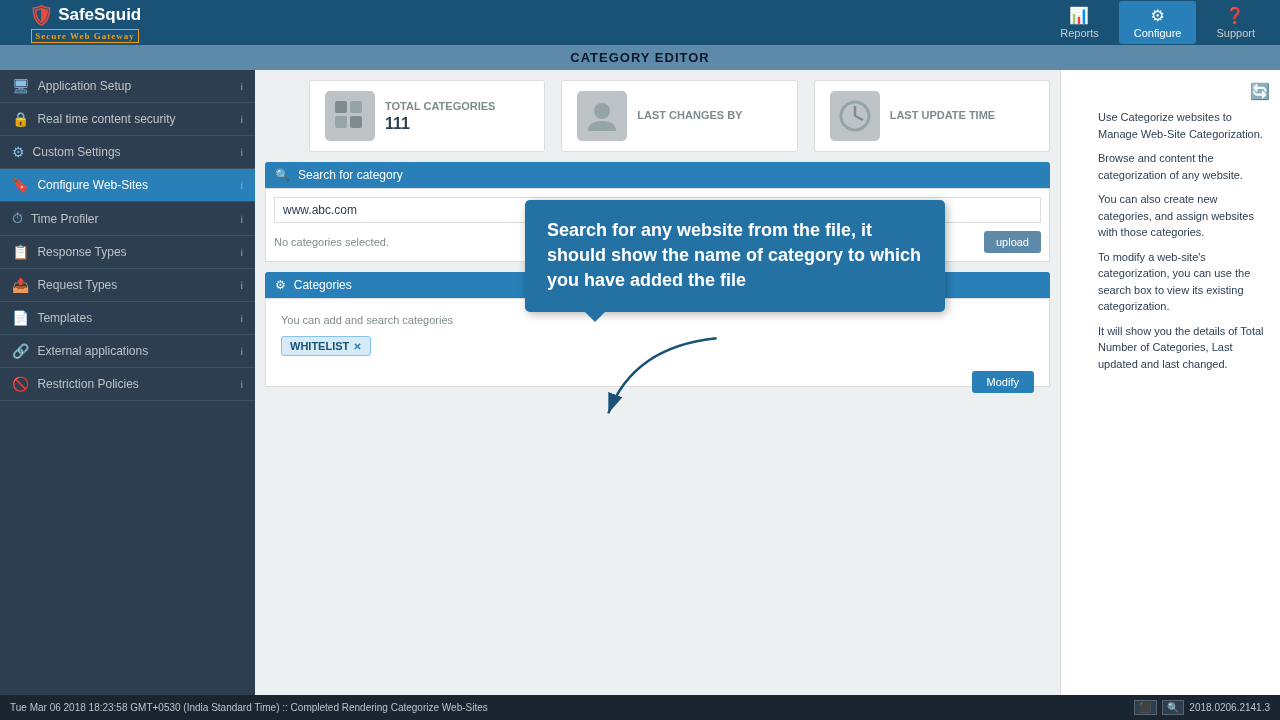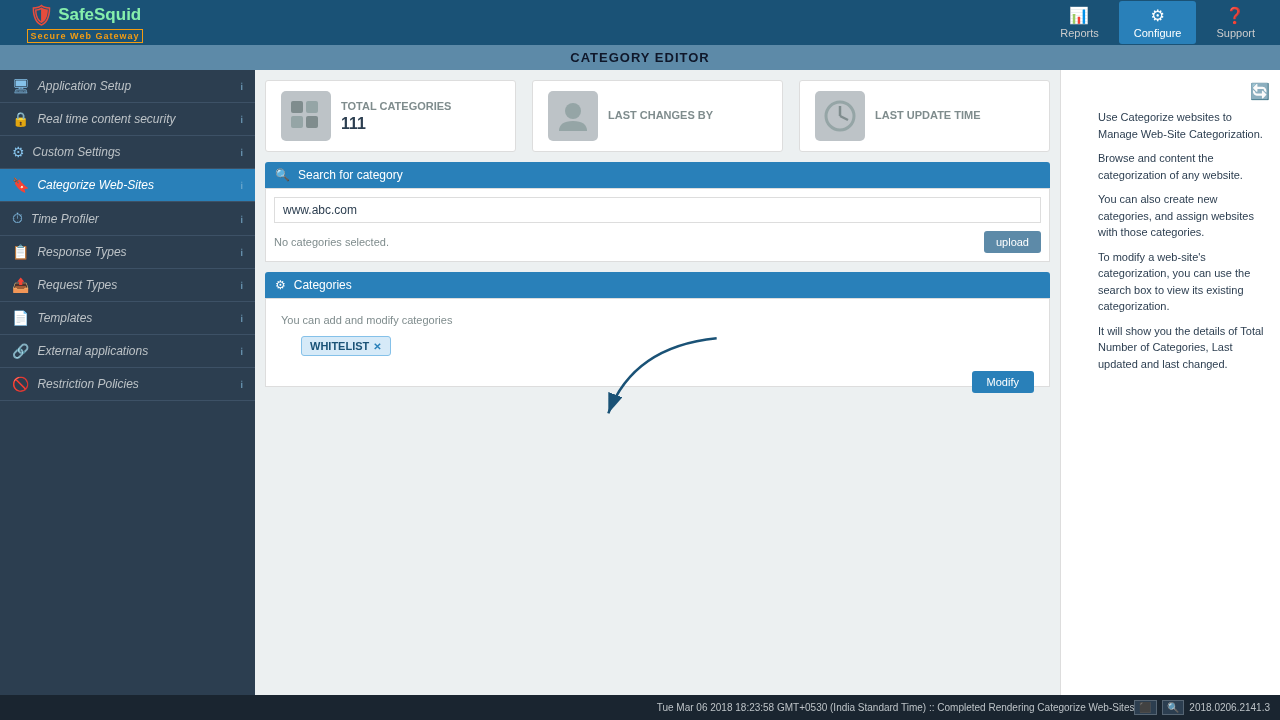--- a/index.html
+++ b/index.html
@@ -34,20 +34,21 @@
       align-items: center;
       gap: 4px;
     }
     .logo-subtitle {
       color: #f39c12;
       font-size: 9px;
       letter-spacing: 1px;
       font-weight: bold;
       border: 1px solid #f39c12;
       padding: 0 3px;
+      font-family: Liberation Serif, serif;
     }
     .nav-buttons {
       display: flex;
       align-items: center;
       gap: 5px;
     }
     .nav-btn {
       display: flex;
       flex-direction: column;
       align-items: center;
@@ -95,37 +96,38 @@
       align-items: center;
       padding: 8px 12px;
       cursor: pointer;
       border-bottom: 1px solid #3d5166;
       font-size: 12px;
       gap: 8px;
       color: #bdc3c7;
     }
     .sidebar-item.active { background: #2980b9; color: #fff; }
     .sidebar-item-icon { font-size: 14px; color: #85c1e9; }
-    .sidebar-item-label { flex: 1; font-style: italic; }
+    .sidebar-item-label { flex: 1; }
     .sidebar-info { color: #7fb3d3; font-size: 10px; margin-left: 2px; }
 
     
     .content-area {
       flex: 1;
       overflow-y: auto;
       padding: 10px;
       background: #ecf0f1;
       position: relative;
     }
 
     
     .stats-row {
       display: flex;
       gap: 16px;
       margin-bottom: 10px;
+      margin-left: 44px;
     }
     .stat-card {
       background: #fff;
       border: 1px solid #ddd;
       border-radius: 3px;
       padding: 10px 15px;
       display: flex;
       align-items: center;
       gap: 10px;
       flex: 1;
@@ -209,21 +211,20 @@
       background: #d6eaf8;
       border: 1px solid #85c1e9;
       border-radius: 3px;
       padding: 3px 8px;
       display: flex;
       align-items: center;
       gap: 4px;
       font-size: 11px;
       font-weight: bold;
       color: #1a5276;
-      margin-left: 20px;
     }
     .tag-close {
       cursor: pointer;
       color: #2980b9;
       font-size: 10px;
     }
     .modify-btn {
       background: #2980b9;
       color: #fff;
       border: none;
@@ -298,21 +299,21 @@
 
     
     .status-bar {
       background: #1a2530;
       color: #bdc3c7;
       font-size: 10px;
       padding: 0 10px;
       height: 25px;
       display: flex;
       align-items: center;
-      justify-content: flex-end;
+      justify-content: space-between;
       position: fixed;
       bottom: 0;
       left: 0;
       right: 0;
     }
     .status-right {
       display: flex;
       align-items: center;
       gap: 5px;
     }
@@ -324,21 +325,21 @@
     }
   </style>
 </head>
 <body>
 
 <div class="top-nav">
   <div class="logo-area">
     <div class="logo-img">
       <div class="logo-title">
         <span style="color:#e74c3c; font-size:20px;">🛡</span>
-        <span style="color:#86efac; font-size:17px; font-weight:bold;">SafeSquid</span>
+        <span style="color:#ffffff; font-size:17px; font-weight:bold;">SafeSquid</span>
       </div>
       <div class="logo-subtitle" style="color:#f39c12; font-size:9px; border:1px solid #f39c12; padding:1px 3px; letter-spacing:1px; margin-top:2px;">Secure Web Gateway</div>
     </div>
   </div>
   <div class="nav-buttons">
     <div class="nav-btn">
       <span class="nav-icon">📊</span>
       <span>Reports</span>
     </div>
     <div class="nav-btn active">
@@ -369,21 +370,21 @@
       <span class="sidebar-item-label">Real time content security</span>
       <span class="sidebar-info">ℹ</span>
     </div>
     <div class="sidebar-item">
       <span class="sidebar-item-icon">⚙</span>
       <span class="sidebar-item-label">Custom Settings</span>
       <span class="sidebar-info">ℹ</span>
     </div>
     <div class="sidebar-item active">
       <span class="sidebar-item-icon">🔖</span>
-      <span class="sidebar-item-label">Categorize Web-Sites</span>
+      <span class="sidebar-item-label">Configure Web-Sites</span>
       <span class="sidebar-info">ℹ</span>
     </div>
     <div class="sidebar-item">
       <span class="sidebar-item-icon">⏱</span>
       <span class="sidebar-item-label">Time Profiler</span>
       <span class="sidebar-info">ℹ</span>
     </div>
     <div class="sidebar-item">
       <span class="sidebar-item-icon">📋</span>
       <span class="sidebar-item-label">Response Types</span>
@@ -468,33 +469,36 @@
         </div>
       </div>
     </div>
 
     <div>
       <div class="categories-header">
         <span>⚙</span>
         <span>Categories</span>
       </div>
       <div class="categories-body">
-        <div class="categories-hint">You can add and modify categories</div>
+        <div class="categories-hint">You can add and search categories</div>
         <div class="tag-row">
           <div class="tag">
             <span>WHITELIST</span>
             <span class="tag-close">✕</span>
           </div>
         </div>
         <div style="text-align:right;">
           <button class="modify-btn">Modify</button>
         </div>
       </div>
     </div>
 
+    <div class="callout">
+      <span>Search for any website from the file, it should show the name of category to which you have added the file</span>
+    </div>
 
     <div class="arrow-container">
       <svg class="arrow-svg" viewBox="0 0 200 120">
         <defs>
           <marker id="arrowhead" markerWidth="8" markerHeight="6" refX="8" refY="3" orient="auto">
             <polygon points="0 0, 8 3, 0 6" fill="#1a5276"></polygon>
           </marker>
         </defs>
         <path d="M 150 10 Q 50 20 20 100" stroke="#1a5276" stroke-width="3" fill="none" marker-end="url(#arrowhead)"></path>
       </svg>

